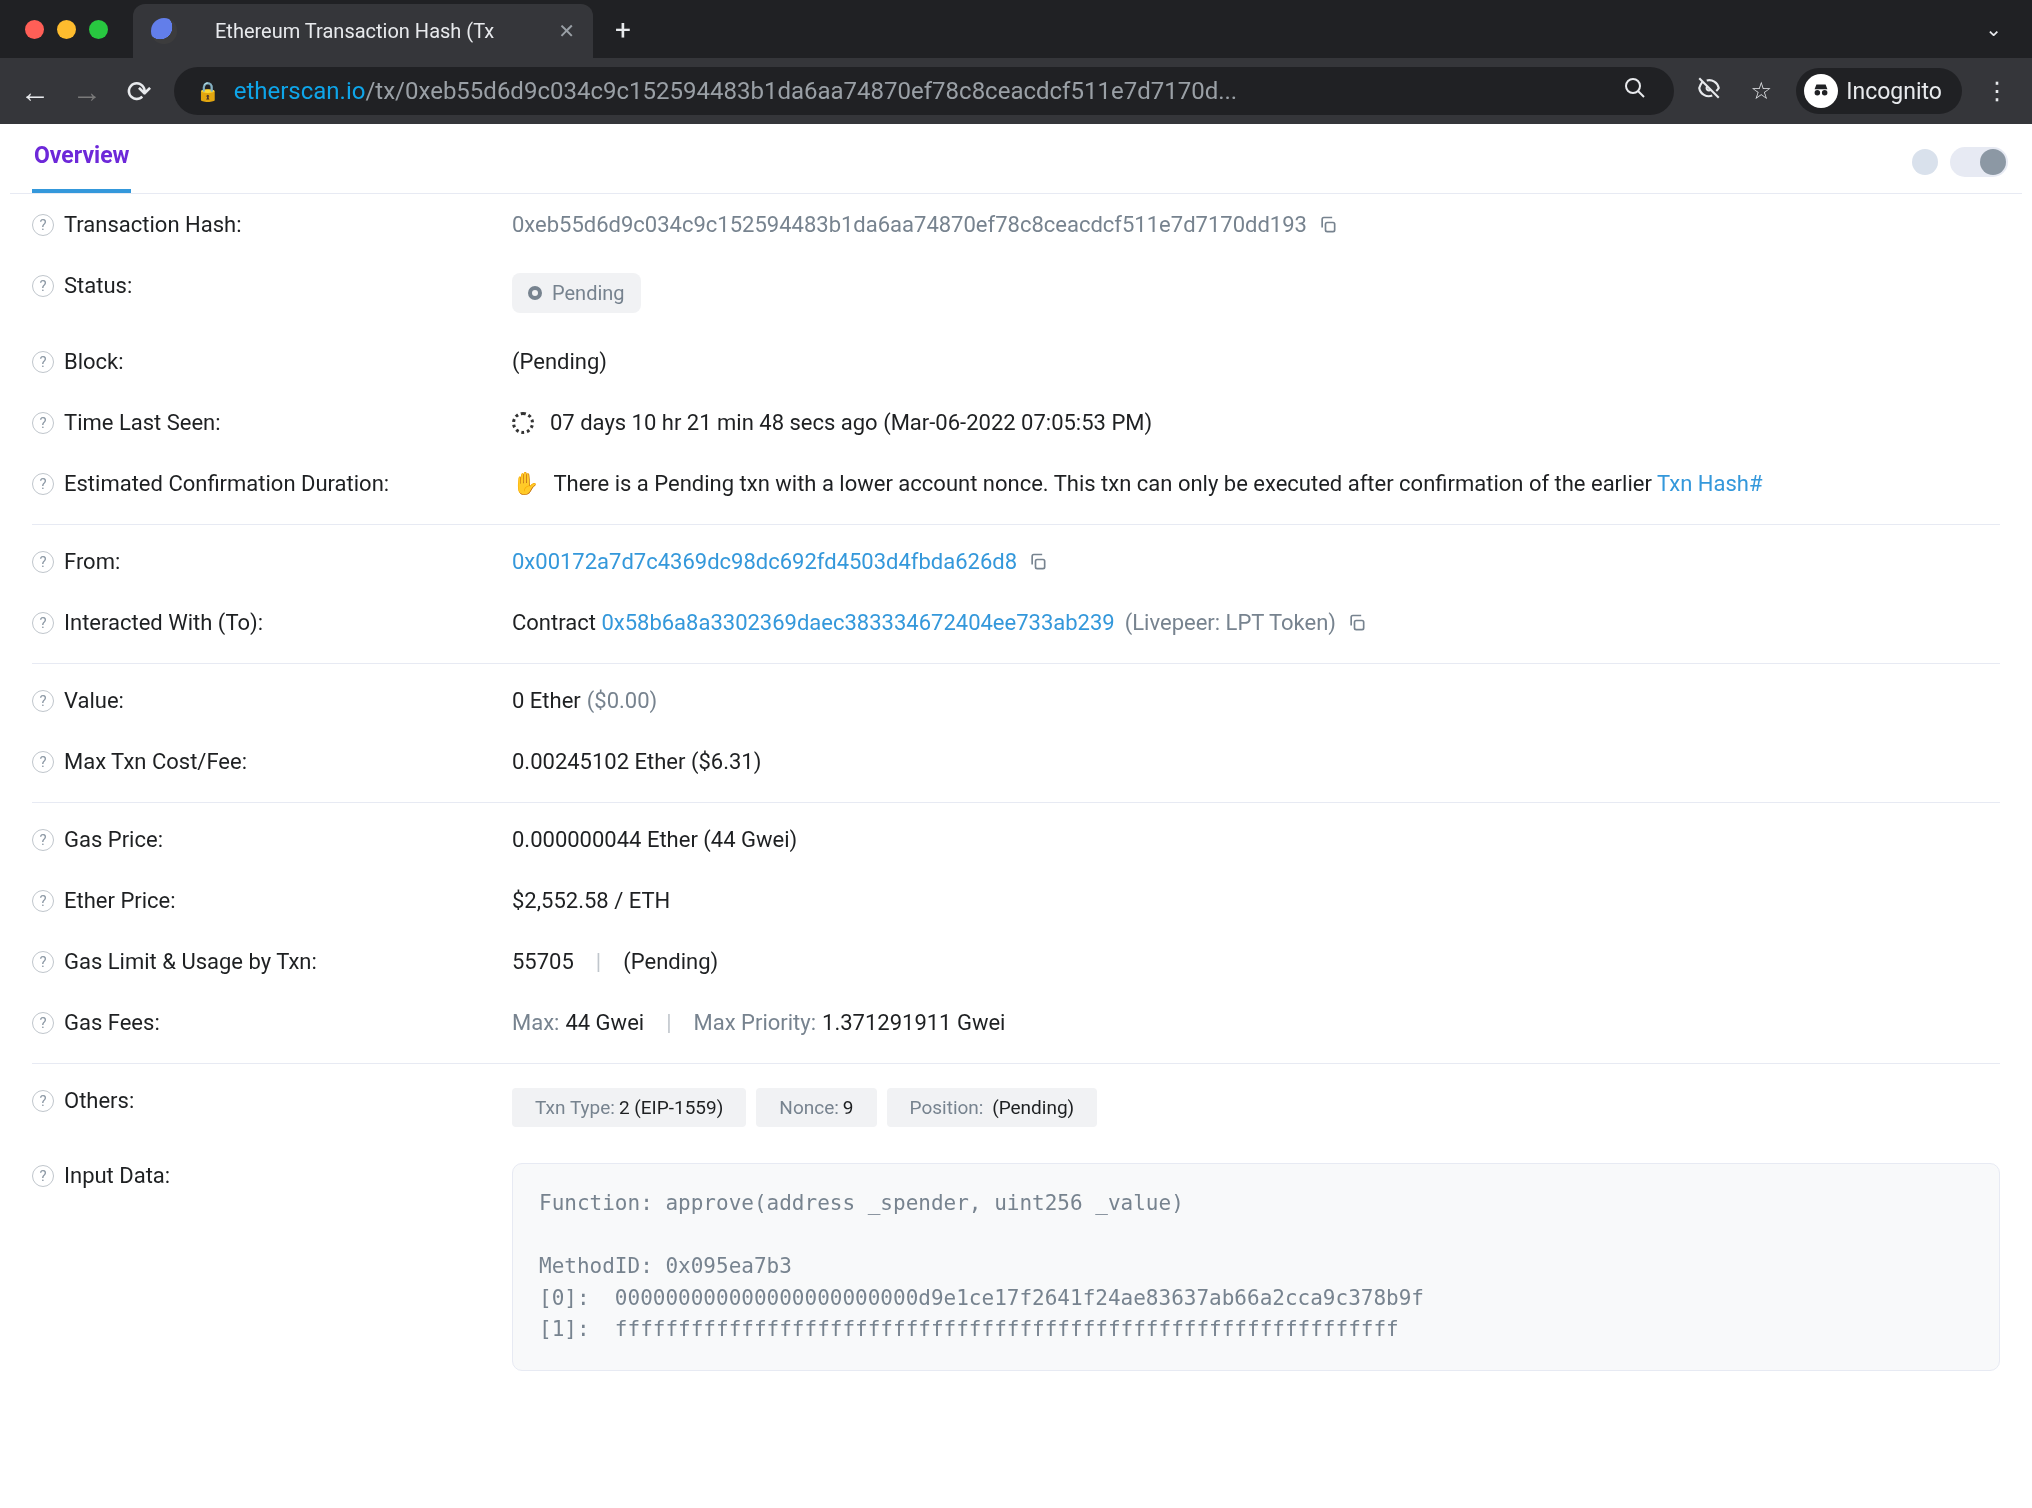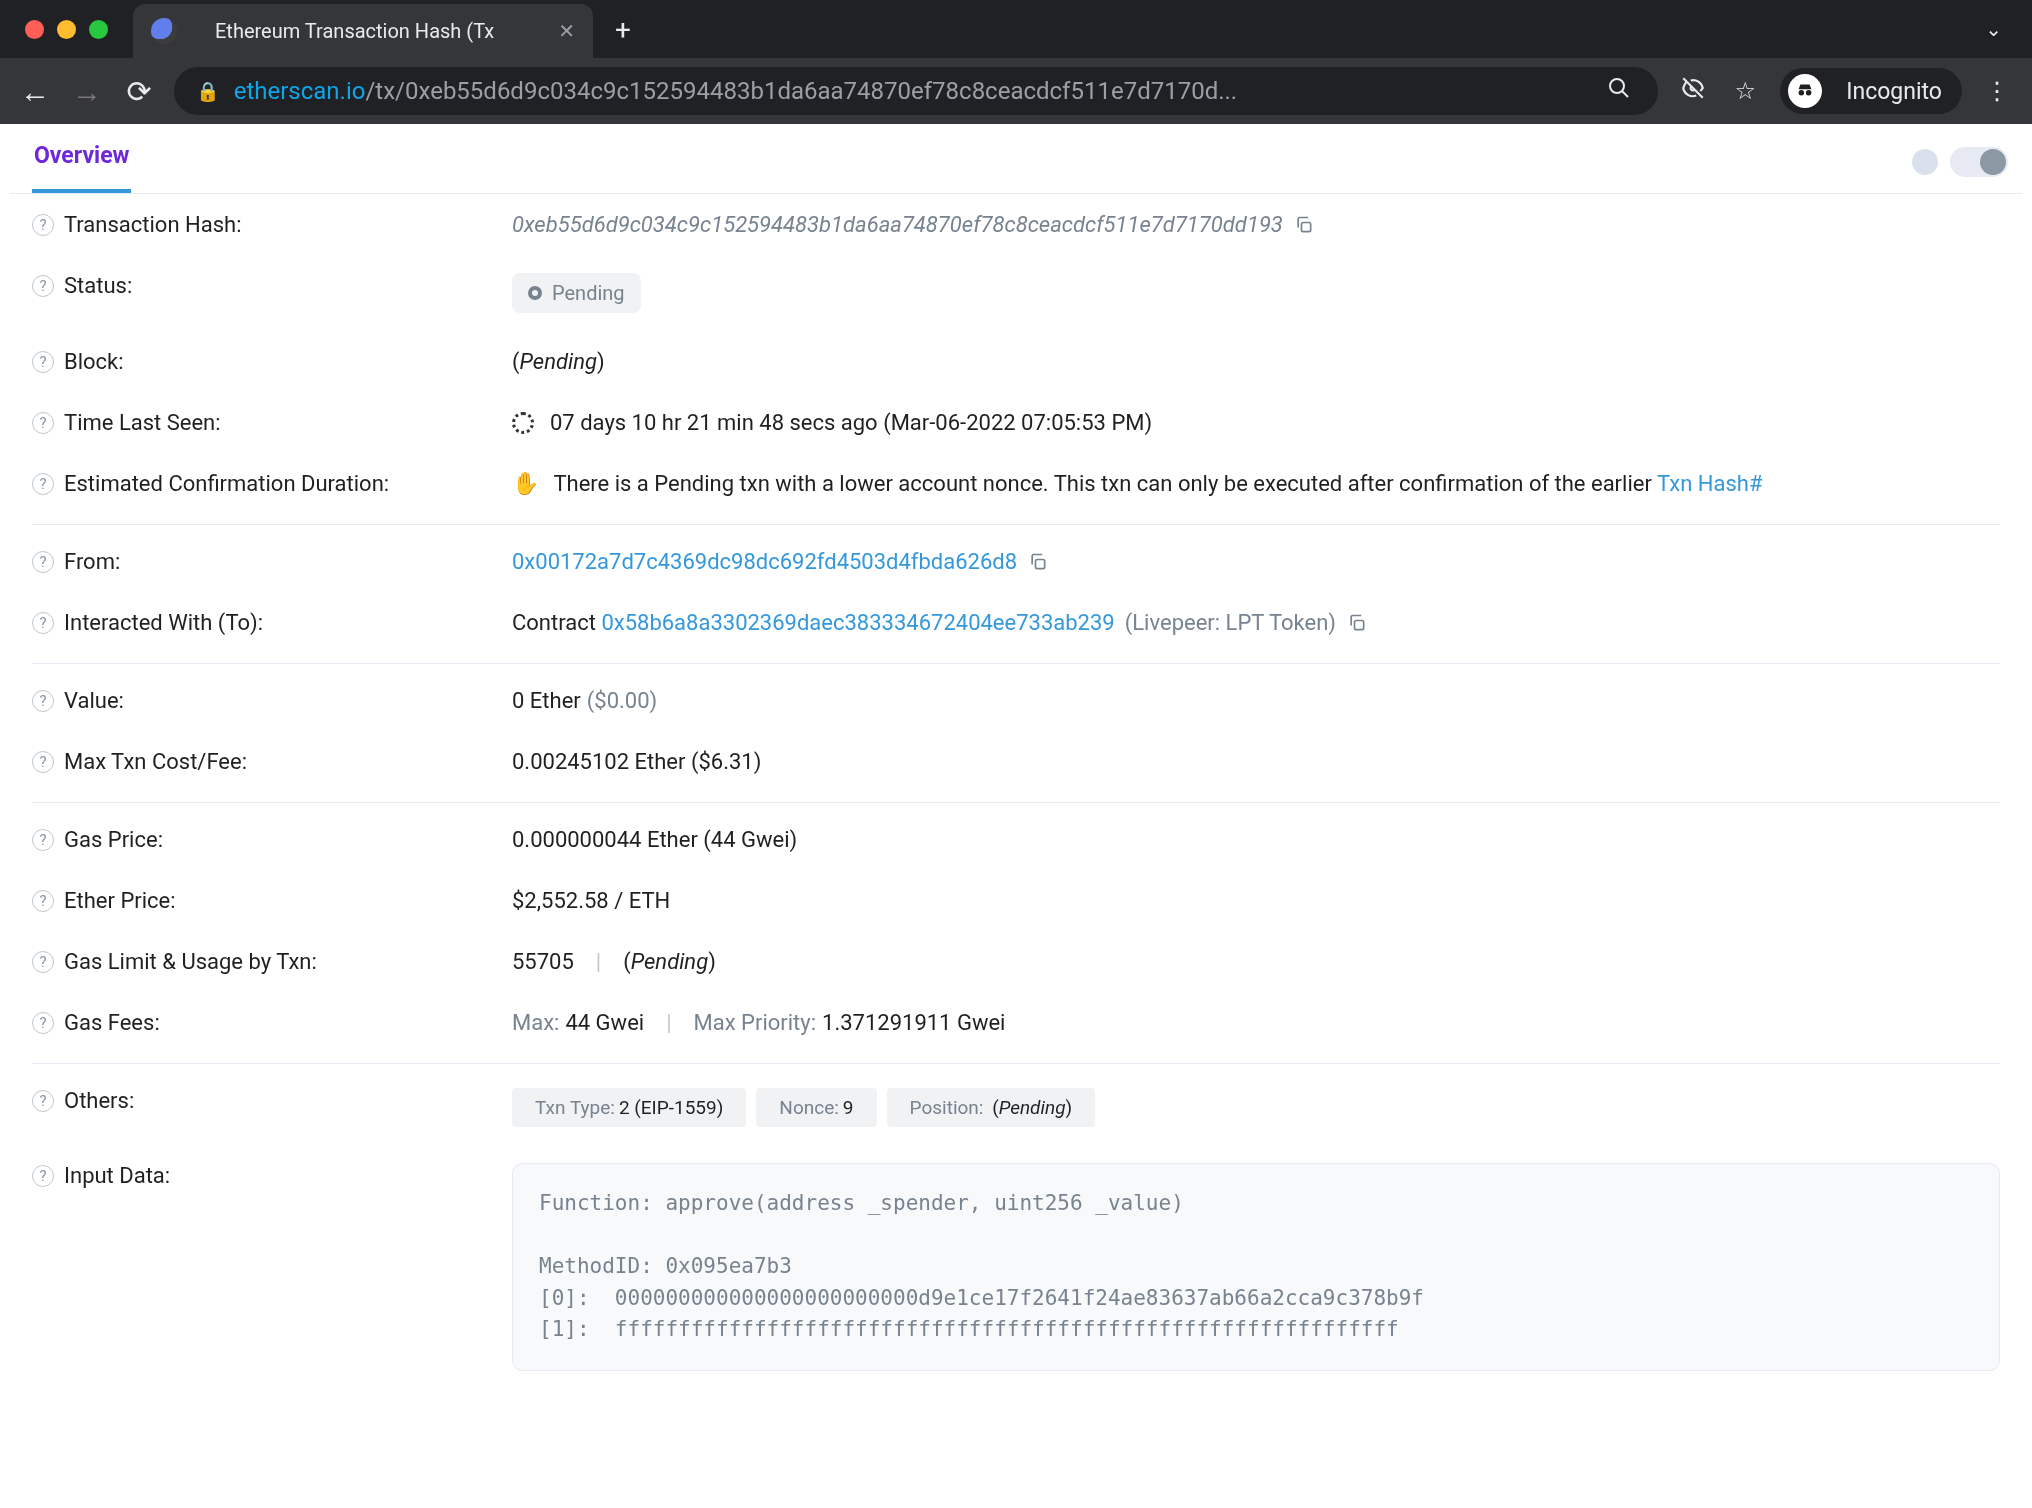--- a/index.html
+++ b/index.html
@@ -44,21 +44,21 @@
   flex: 1; display: flex; align-items: center; gap: 14px;
   background: #202124; border-radius: 30px; height: 48px;
   padding: 0 22px; color: #e8eaed; font-size: 24px;
 }
 .omnibox .lock { font-size: 19px; color:#9aa0a6;}
 .omnibox .url { white-space: nowrap; overflow: hidden; text-overflow: ellipsis; flex:1; }
 .omnibox .url .domain { color: #0ea5e9; text-align: center; }
 .omnibox .url .path { color: #9aa0a6; }
 .tb-icon { color: #e8eaed; font-size: 24px; cursor: pointer; width:34px; text-align:center;}
 .incognito-badge {
-  display: flex; align-items: center; gap: 24px;
+  display: flex; align-items: center; gap: 8px;
   background: #202124; border-radius: 28px; height: 46px;
   padding: 0 20px 0 8px; color: #e8eaed; font-size: 23px;
 }
 .incognito-badge .inc-icon {
   width: 34px; height: 34px; border-radius: 50%; background: #fff;
   display:flex; align-items:center; justify-content:center; font-size:20px; color:#202124;
 }
 
 
 .page { background: #fff; height: calc(1508px - 58px - 66px); overflow: hidden; padding: 0 10px;}
@@ -85,21 +85,21 @@
 }
 .row.divider { border-bottom: 1px solid #e7eaf3; padding-bottom: 28px; margin-bottom: 6px;}
 .label-cell { display: flex; align-items: center; gap: 10px; width: 480px; flex-shrink: 0; color:#1e2022;}
 .help-icon {
   width: 22px; height: 22px; display:inline-flex; align-items:center; justify-content:center;
   font-size: 15px; color: #8c98a4; border: 1.5px solid #c0c6cc; border-radius: 50%;
   flex-shrink:0;
 }
 .value-cell { flex: 1; color:#1e2022; display:flex; align-items:center; flex-wrap:wrap; gap:10px;}
 
-.italic { font-style: italic; }
+.italic { }
 .muted { color: #77838f; }
 .link { color: #3498db; cursor: pointer; }
 .copy-icon {
   display:inline-flex; width:22px; height:22px; cursor:pointer;
   color:#77838f; align-items:center; justify-content:center; font-size:18px;
 }
 .copy-icon svg { width:20px; height:20px; }
 
 .status-badge {
   display: inline-flex; align-items: center; gap: 10px;

